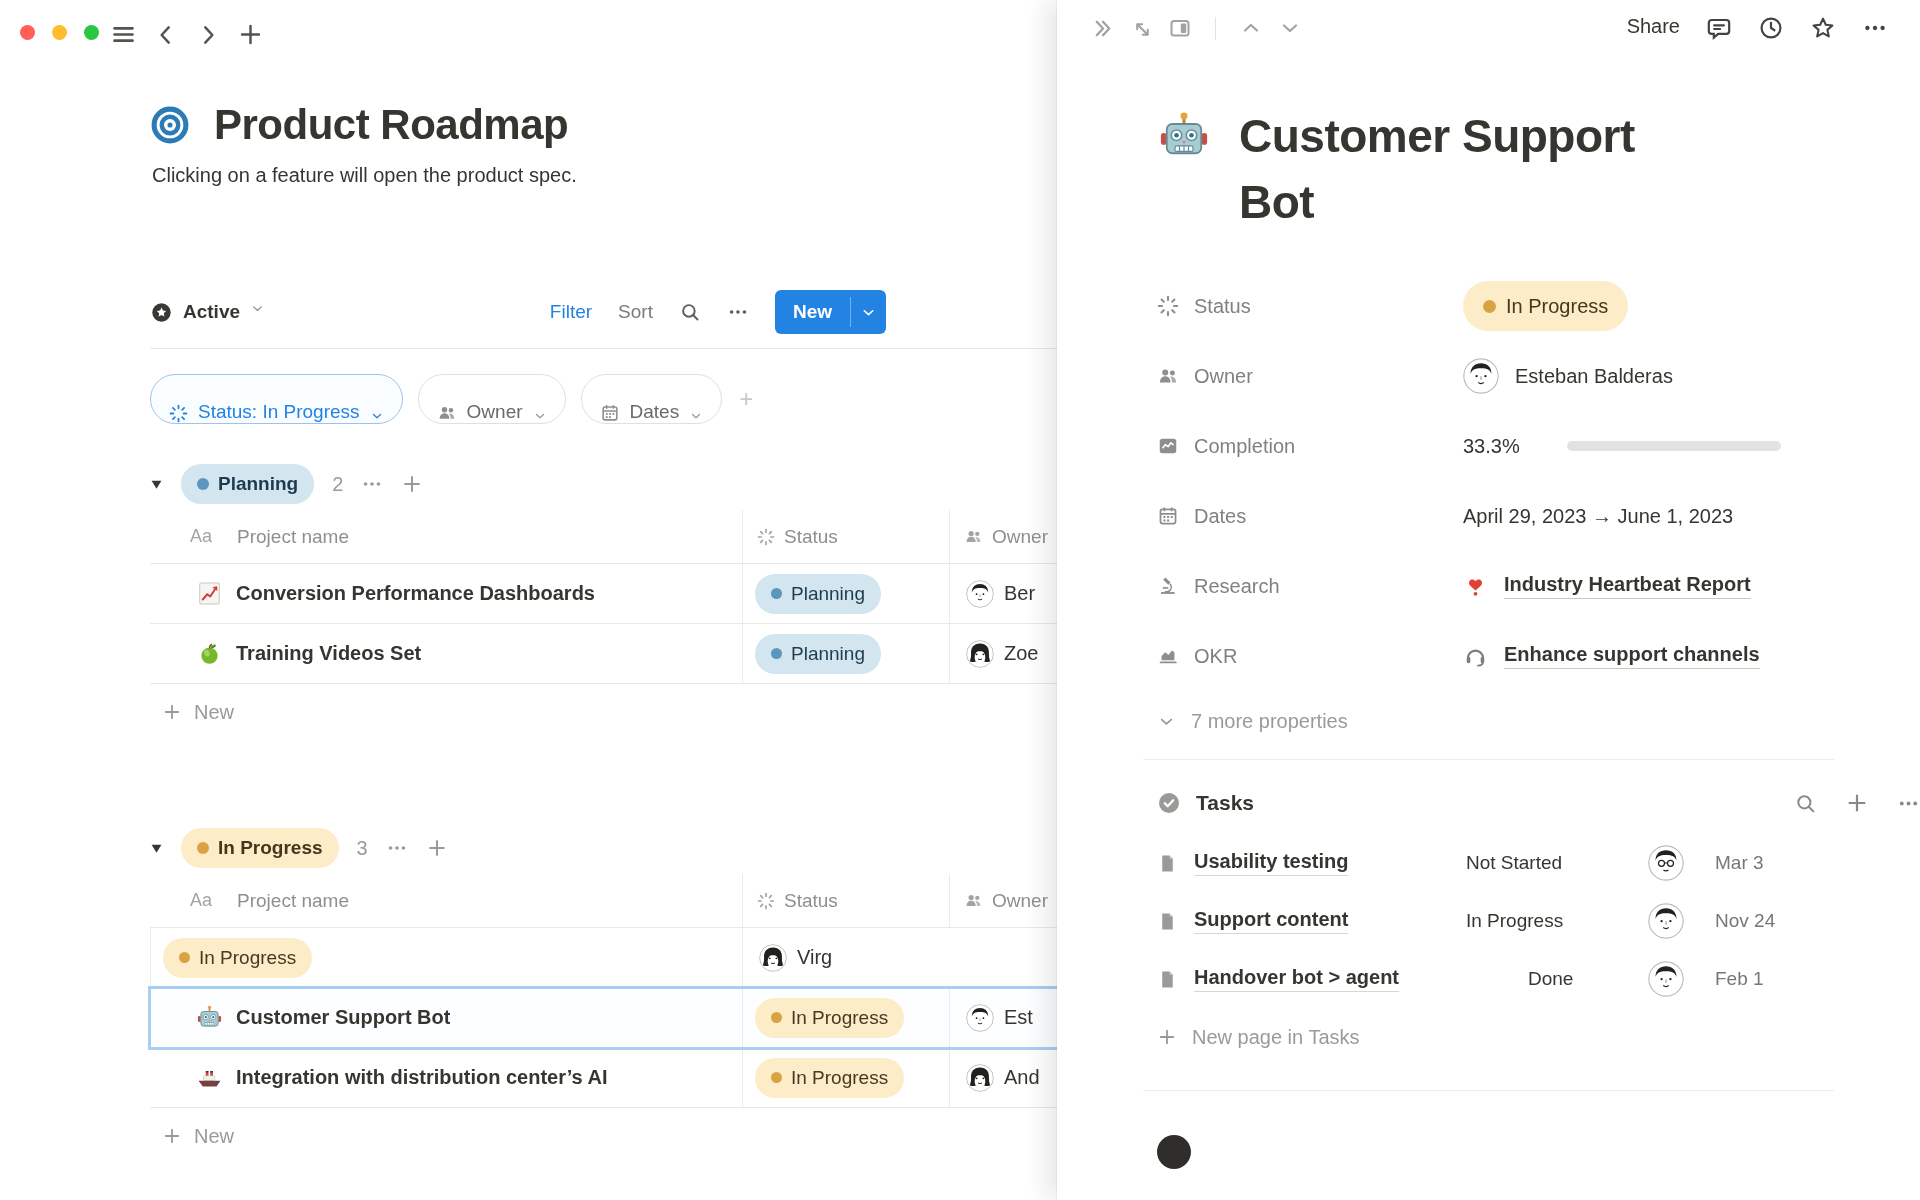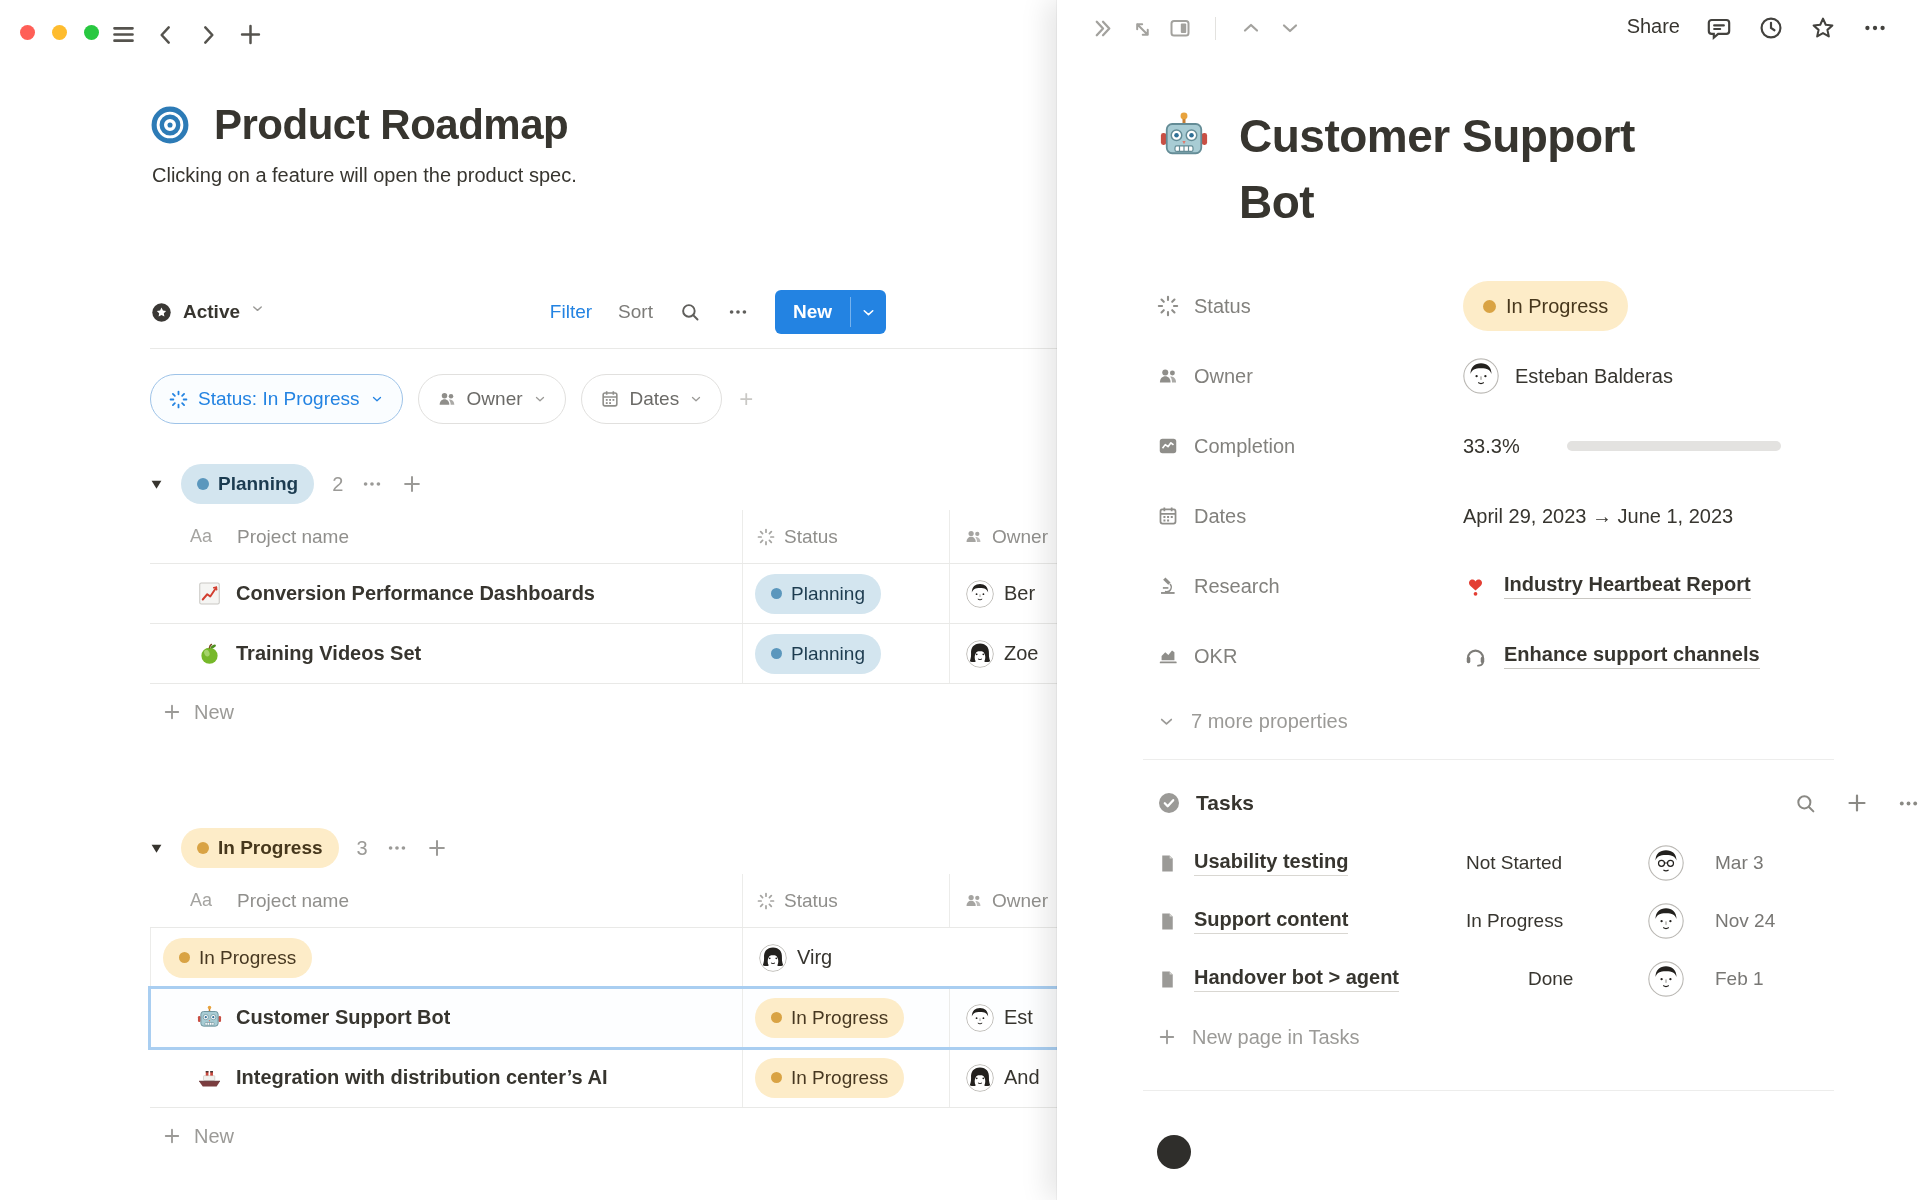--- a/index.html
+++ b/index.html
@@ -28,21 +28,21 @@
   .lnk-filter { font-size:19px; color:#2383e2; }
   .lnk-sort { font-size:19px; color:#7c7b78; }
   .btn-new { display:flex; align-items:stretch; height:44px; background:#2383e2; border-radius:6px; overflow:hidden; color:#fff; }
   .btn-new .lbl { display:flex; align-items:center; padding:0 18px; font-size:19px; font-weight:700; }
   .btn-new .sep { width:1px; background:rgba(255,255,255,.38); margin:7px 0; }
   .btn-new .chev { display:flex; align-items:center; padding:0 9px; }
 
   .toolbar-divider { position:absolute; left:150px; top:348px; width:930px; height:1px; background:#e9e9e7; }
 
   .chip-row { position:absolute; left:150px; top:374px; display:flex; align-items:center; gap:15px; }
-  .fchip { display:flex; align-items:center; gap:10px; height:50px; padding:0 18px;
+  .fchip { display:flex; align-items:flex-end; gap:10px; height:50px; padding:0 18px;
     border-radius:25px; font-size:19px; background:#fff; border:1.5px solid #e1e0de; color:#6b6a67; }
   .fchip.active { border-color:#9ec3e8; color:#2383e2; background:#fafdff; }
   .chip-plus-faint { color:#c9c8c5; font-size:24px; margin-left:2px; }
 
   
   .group { position:absolute; left:150px; width:930px; }
   .group.g0 { top:458px; } .group.g1 { top:822px; }
   .group-head { height:52px; display:flex; align-items:center; gap:18px; color:#9b9a97; }
   .gtoggle { color:#37352f; }
   .gchip { display:flex; align-items:center; gap:9px; height:40px; padding:0 16px; border-radius:20px; font-size:19px; font-weight:700; }

